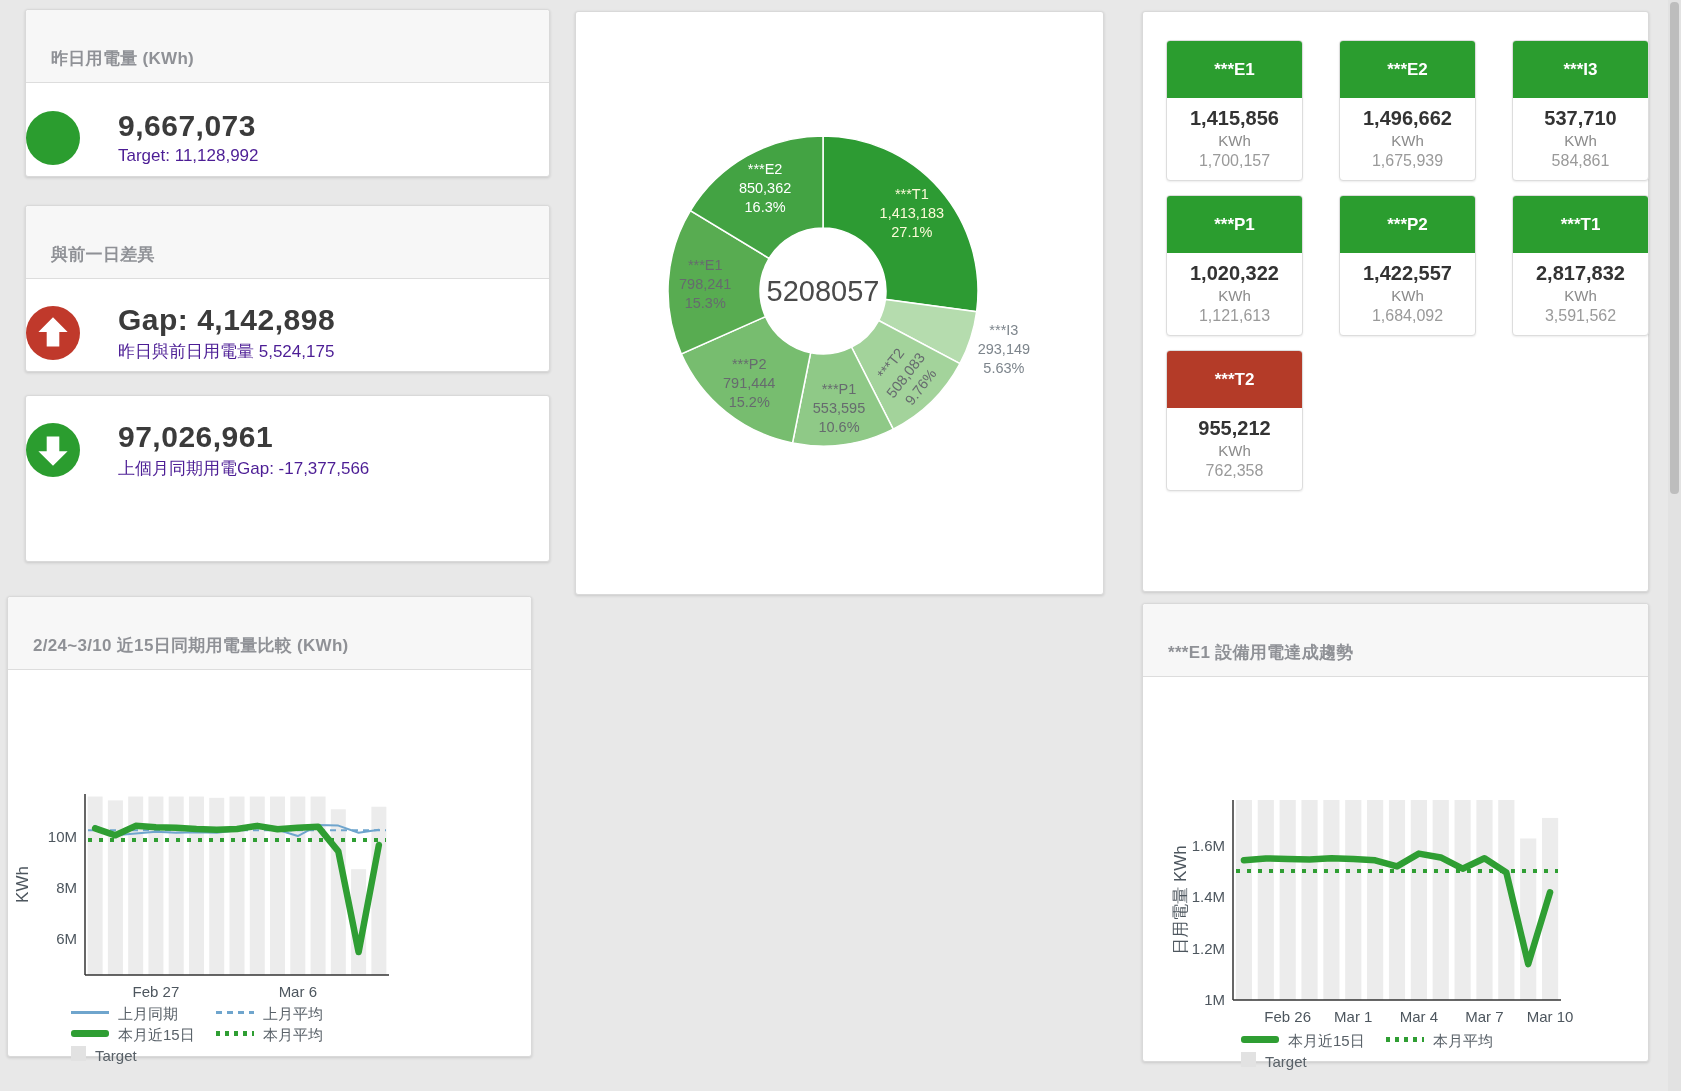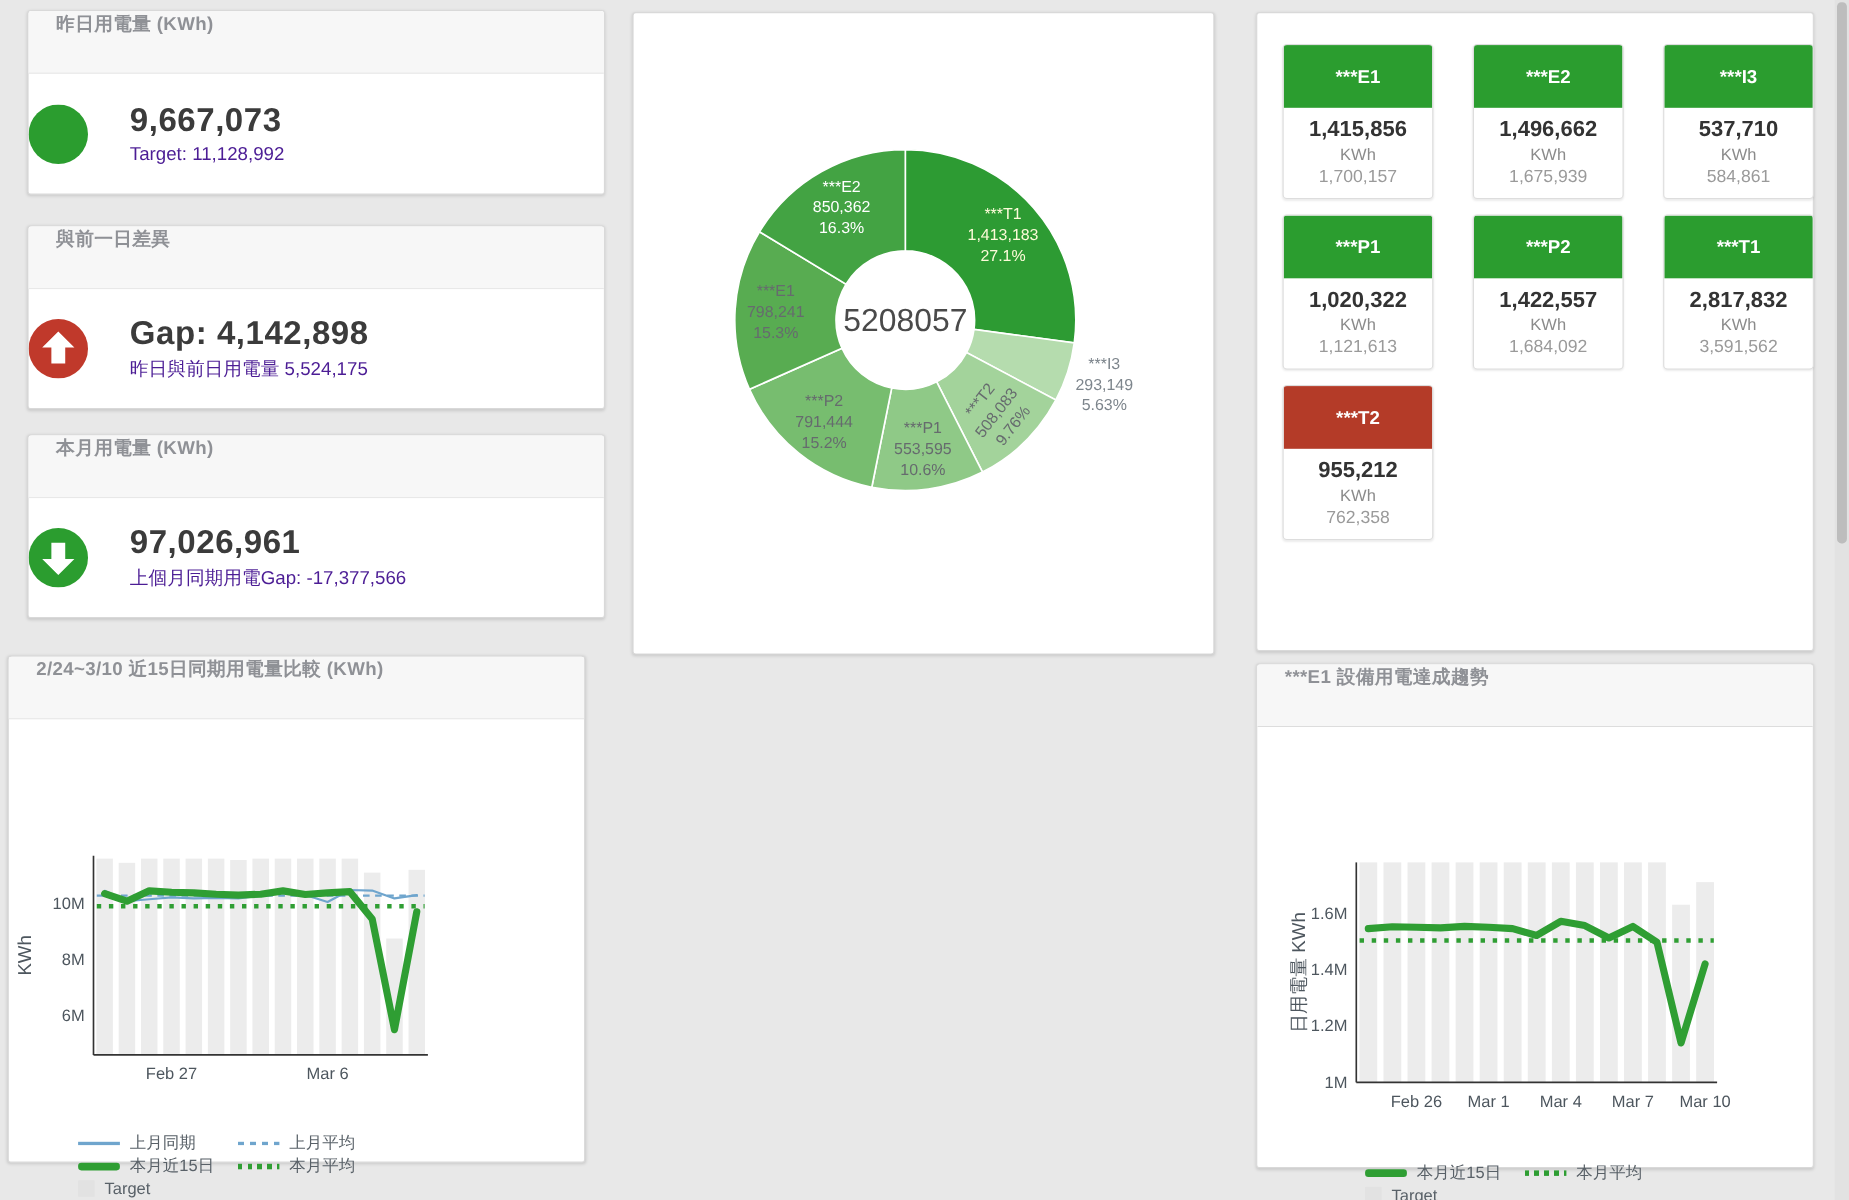--- a/index.html
+++ b/index.html
@@ -1,18 +1,18 @@
 <!DOCTYPE html>
 <html><head>
 <meta charset="utf-8">
 <style>
   html,body{margin:0;padding:0;background:#e8e8e8;font-family:"Liberation Sans","DejaVu Sans",sans-serif;}
   #dashboard{position:relative;width:1681px;height:1091px;background:#e8e8e8;overflow:hidden;}
   .panel{position:absolute;background:#fff;border:1px solid #d9d9d9;border-radius:3px;box-shadow:0 1px 3px rgba(0,0,0,.14);}
-  .panel-header{height:57px;background:#f7f7f7;border-bottom:1px solid #ddd;border-radius:3px 3px 0 0;display:flex;align-items:flex-start;padding:0 25px;box-sizing:border-box;}
+  .panel-header{height:73px;background:#f7f7f7;border-bottom:1px solid #ddd;border-radius:3px 3px 0 0;display:flex;align-items:flex-end;padding:12px 25px;box-sizing:border-box;}
   .panel-title{font-size:17px;font-weight:bold;color:#8f9196;letter-spacing:.3px;}
   .panel-body{position:relative;height:calc(100% - 57px);}
 
   
   #p-yesterday{left:25px;top:9px;width:523px;height:166px;}
   #p-gap{left:25px;top:205px;width:523px;height:165px;}
   #p-month{left:25px;top:395px;width:523px;height:165px;}
   #p-compare{left:7px;top:596px;width:523px;height:459px;}
   #p-donut{left:575px;top:11px;width:527px;height:582px;}
   #p-estimate{left:575px;top:623px;width:527px;height:162px;}
@@ -37,21 +37,21 @@
   
   .chart-svg{position:absolute;left:0;top:0;}
   .tick{font-size:15px;fill:#4d565e;}
   .ylab{font-size:17px;fill:#4d565e;}
   .slice-label{font-size:14.5px;}
   .donut-center{font-size:29px;fill:#4a4a4a;}
 
   
   .legend{position:absolute;}
   .legend-row{height:21px;line-height:21px;white-space:nowrap;}
-  .legend-item{display:inline-block;width:145px;font-size:15px;color:#596168;vertical-align:middle;margin-top:44px;}
+  .legend-item{display:inline-block;width:145px;font-size:15px;color:#596168;vertical-align:middle;}
   .sw{display:inline-block;width:38px;margin-right:9px;vertical-align:middle;}
   .sw-line{height:3px;background:currentColor;}
   .sw-dashed{height:3px;background:repeating-linear-gradient(90deg,currentColor 0 6px,transparent 6px 11px);}
   .sw-thick{height:7px;border-radius:3px;background:currentColor;}
   .sw-dotted{height:5px;background:repeating-linear-gradient(90deg,currentColor 0 4px,transparent 4px 9px);}
   .sw-box{width:15px;height:15px;background:currentColor;margin-bottom:2px;}
   .legend-label{vertical-align:middle;}
 
   
   #scrollbar{position:absolute;right:0;top:0;width:13px;height:1091px;background:#e2e2e2;}
@@ -87,23 +87,20 @@
         <path d="M12 5 L18.5 11.5 L14.8 11.5 L14.8 18 L9.2 18 L9.2 11.5 L5.5 11.5 Z" fill="#ffffff"></path>
       </svg>
       <div class="stat-text">
         <div class="stat-value">Gap: 4,142,898</div>
         <div class="stat-sub">昨日與前日用電量 5,524,175</div>
       </div>
     </div>
   </div>
 
   <div class="panel" id="p-month">
-    <div class="panel-header">
-      <span class="panel-title">本月用電量 (KWh)</span>
-    </div>
     <div class="panel-body stat-body">
       <svg class="stat-icon" width="54" height="54" viewBox="0 0 24 24">
         <circle cx="12" cy="12" r="12" fill="#2b9d2f"></circle>
         <path d="M12 19 L5.5 12.5 L9.2 12.5 L9.2 6 L14.8 6 L14.8 12.5 L18.5 12.5 Z" fill="#ffffff"></path>
       </svg>
       <div class="stat-text">
         <div class="stat-value">97,026,961</div>
         <div class="stat-sub">上個月同期用電Gap: -17,377,566</div>
       </div>
     </div>

